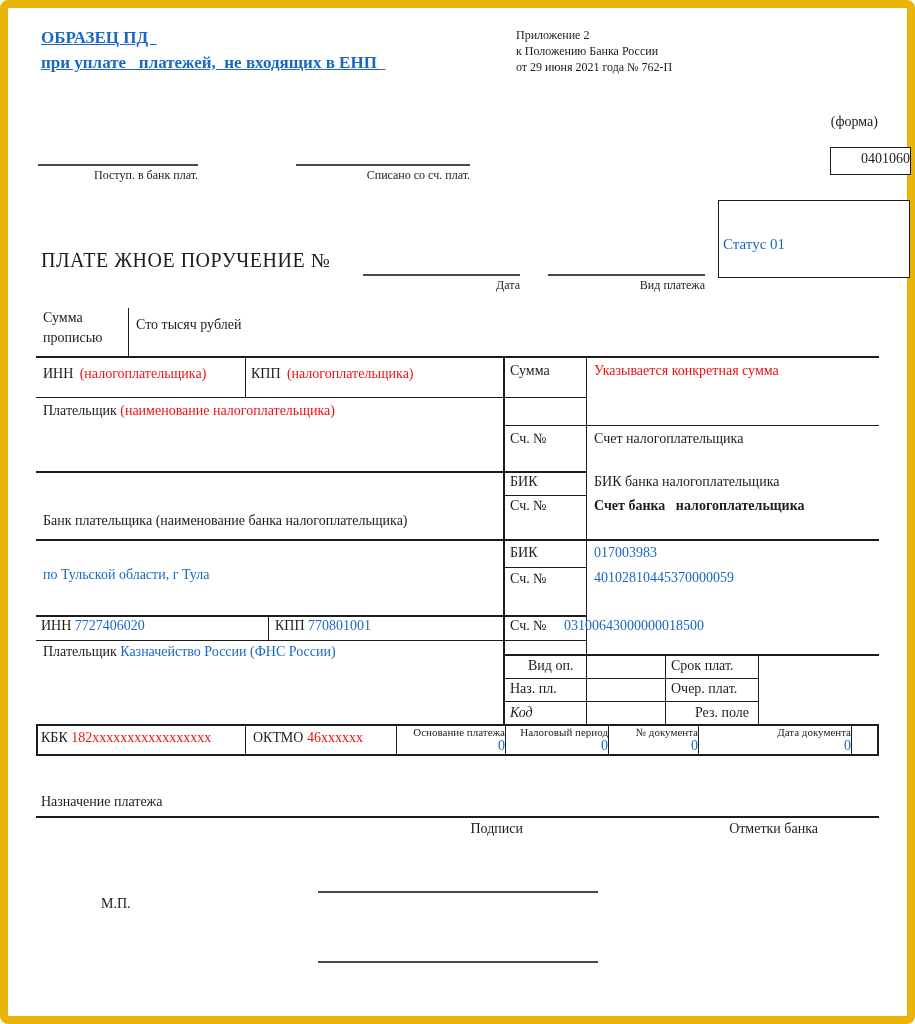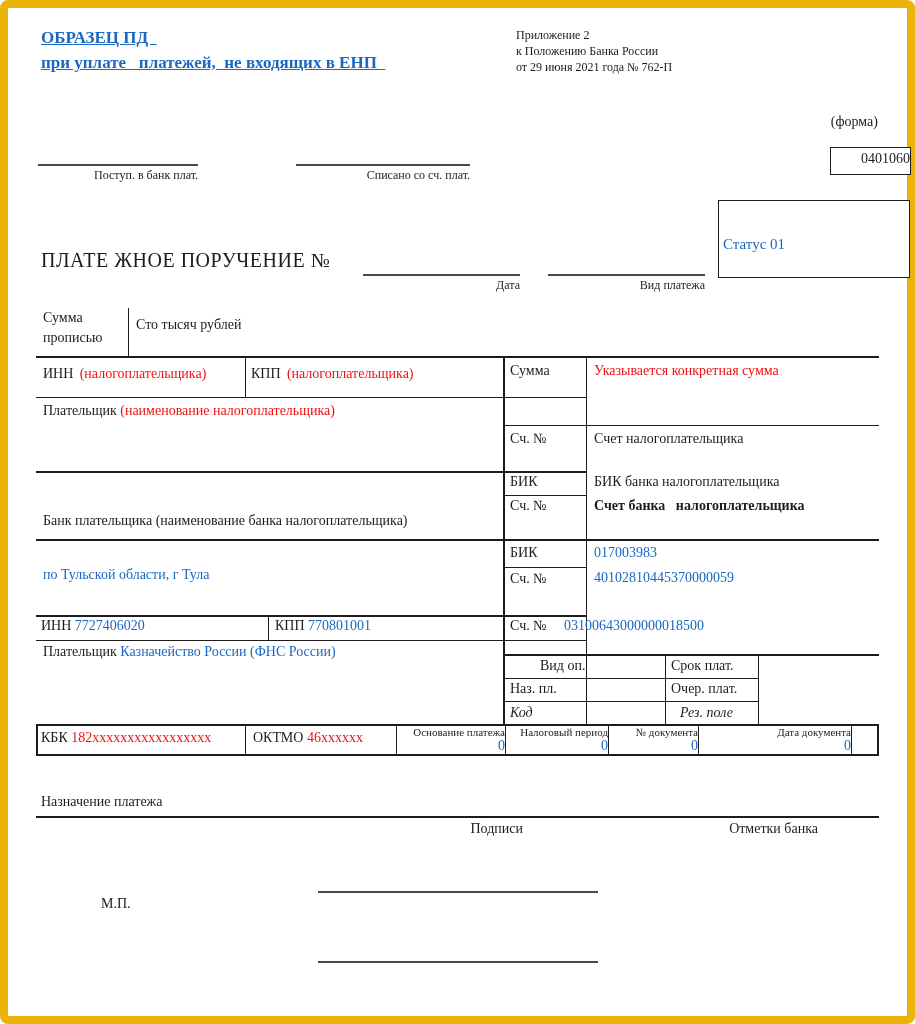--- a/index.html
+++ b/index.html
@@ -108,26 +108,26 @@
     <div class="t" style="left:502px;top:563px;">Сч. №</div>
     <div class="t blue" style="left:586px;top:562px;">40102810445370000059</div>
 
     <div class="t" style="left:33px;top:610px;"><span>ИНН</span> <span class="blue">7727406020</span></div>
     <div class="t" style="left:267px;top:610px;"><span>КПП</span> <span class="blue">770801001</span></div>
     <div class="t" style="left:502px;top:610px;">Сч. №</div>
     <div class="t blue" style="left:556px;top:610px;">03100643000000018500</div>
 
     <div class="t" style="left:35px;top:636px;"><span>Плательщик</span> <span class="blue">Казначейство России (ФНС России)</span></div>
 
-    <div class="t" style="left:532px;top:650px;">Вид оп.</div>
+    <div class="t" style="left:520px;top:650px;">Вид оп.</div>
     <div class="t" style="left:502px;top:673px;">Наз. пл.</div>
     <div class="t" style="left:502px;top:697px;font-style:italic;">Код</div>
     <div class="t" style="left:663px;top:650px;">Срок плат.</div>
     <div class="t" style="left:663px;top:673px;">Очер. плат.</div>
-    <div class="t" style="left:672px;top:697px;font-style:italic;">Рез. поле</div>
+    <div class="t" style="left:687px;top:697px;">Рез. поле</div>
 
     <div class="vl thick" style="left:28px;top:716px;height:30px;"></div>
     <div class="vl" style="left:237px;top:716px;height:30px;"></div>
     <div class="vl" style="left:388px;top:716px;height:30px;"></div>
     <div class="vl" style="left:497px;top:716px;height:30px;"></div>
     <div class="vl" style="left:600px;top:716px;height:30px;"></div>
     <div class="vl" style="left:690px;top:716px;height:30px;"></div>
     <div class="vl" style="left:843px;top:716px;height:30px;"></div>
     <div class="vl thick" style="left:869px;top:716px;height:30px;"></div>
 

